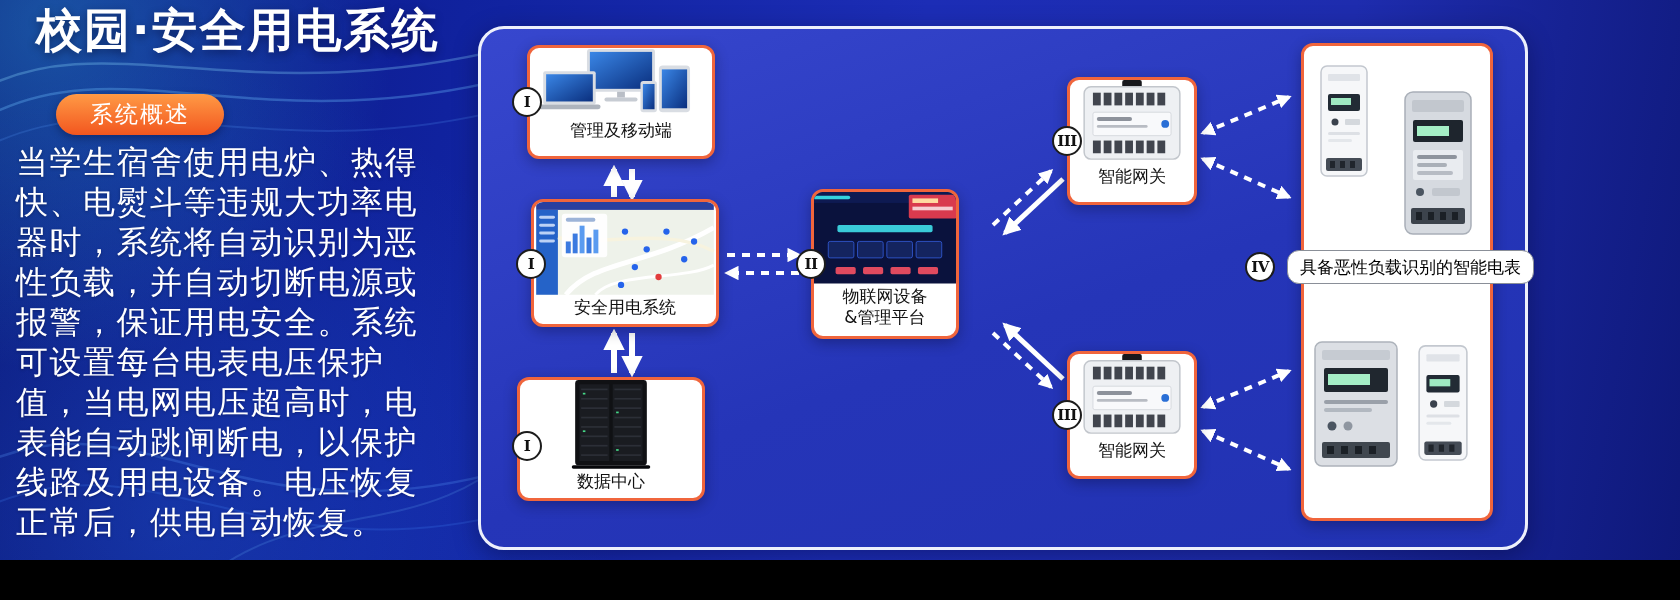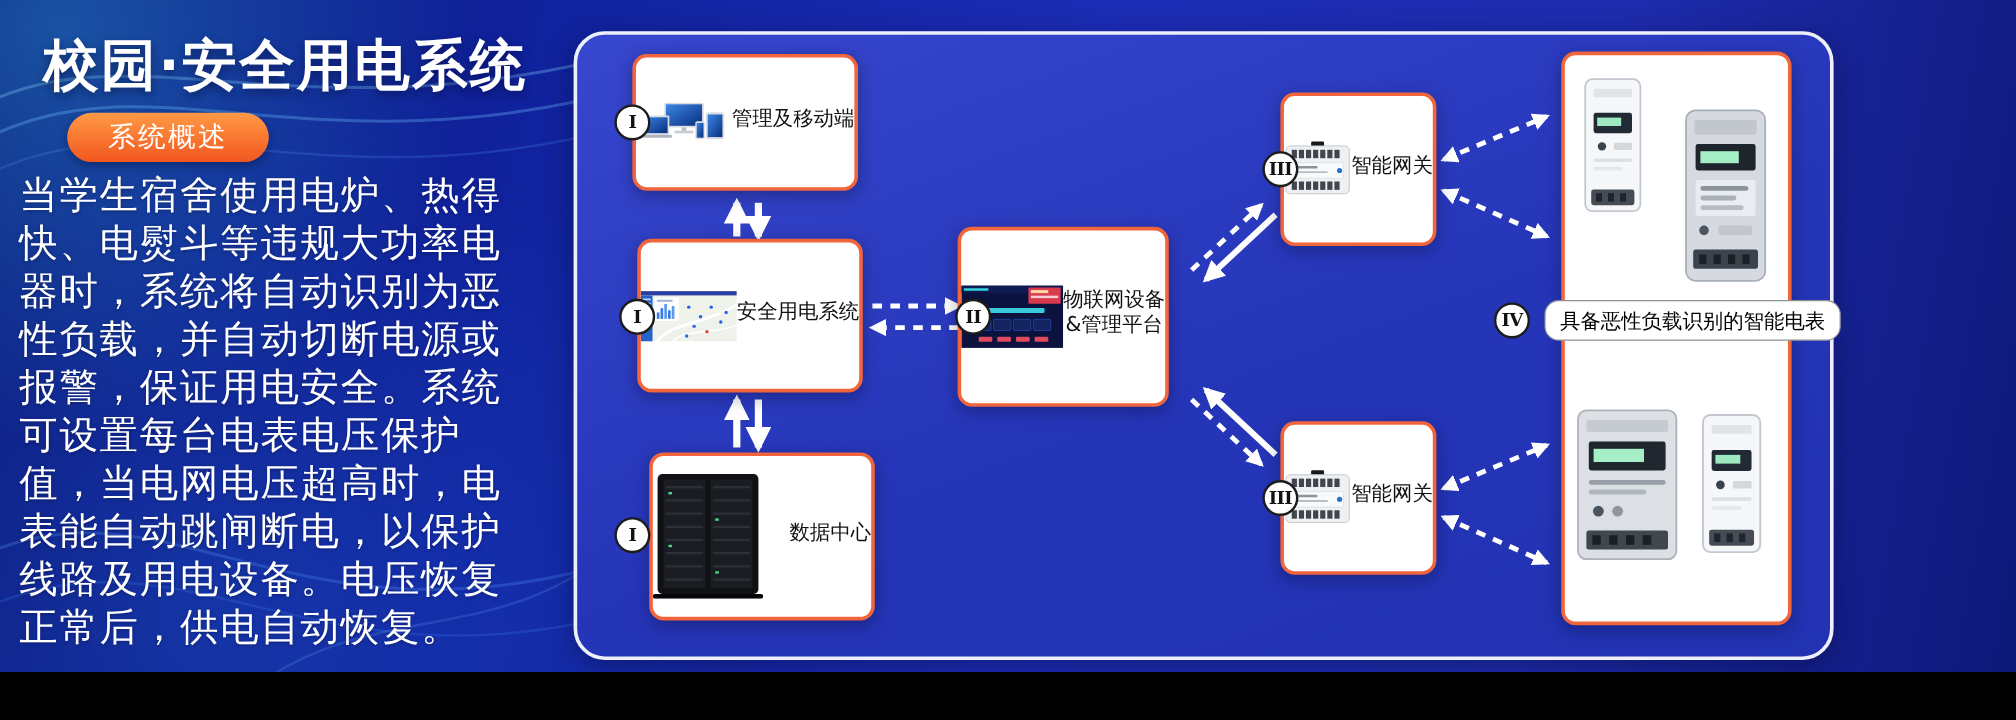--- a/index.html
+++ b/index.html
@@ -7,42 +7,42 @@
     font-family:"DejaVu Sans","Liberation Sans",sans-serif}
   .stage{position:relative;width:1680px;height:600px;
     background:
       radial-gradient(circle at 3% 4%, rgba(60,220,255,.30), transparent 20%),
       radial-gradient(circle at 10% 85%, rgba(50,140,255,.22), transparent 28%),
       linear-gradient(100deg,#0a1578 0%,#10229e 26%,#1c2db6 52%,#1e2cae 76%,#0e1878 100%)}
   .waves{position:absolute;left:0;top:0;width:540px;height:600px;pointer-events:none}
   .letterbox{position:absolute;left:0;bottom:0;width:1680px;height:40px;background:#000}
 
   
-  .page-title{position:absolute;left:36px;top:24px;color:#fff;font-size:46px;font-weight:bold;
+  .page-title{position:absolute;left:36px;top:0;color:#fff;font-size:46px;font-weight:bold;
     letter-spacing:2px;text-shadow:0 3px 8px rgba(0,0,30,.45);white-space:nowrap}
   .badge{position:absolute;left:56px;top:94px;padding:5px 34px;border-radius:21px;
     background:linear-gradient(180deg,#ff9a45,#f2561f);color:#fff;font-size:23px;font-weight:normal;
     letter-spacing:2px;box-shadow:0 3px 8px rgba(0,0,30,.35)}
   .desc{position:absolute;left:16px;top:142px;width:474px;color:#fff;font-size:32px;
     line-height:40px;letter-spacing:1.5px;white-space:pre-line;font-weight:500;
     text-shadow:0 1px 3px rgba(0,0,30,.35)}
 
   
   .panel{position:absolute;left:478px;top:26px;width:1050px;height:524px;border-radius:26px;
     border:3px solid #edf0fb;background:linear-gradient(160deg,#3747ce 0%,#2535b8 55%,#2132b2 100%);
     box-shadow:0 6px 24px rgba(0,0,30,.35)}
   .arrows{position:absolute;left:0;top:0;width:1050px;height:524px;z-index:1;pointer-events:none}
 
   .card{position:absolute;background:#fff;border:3px solid #f0653c;border-radius:12px;
-    display:flex;align-items:center;justify-content:space-between;
+    display:flex;flex-direction:column;align-items:center;justify-content:flex-start;
     z-index:2;box-shadow:0 4px 14px rgba(0,0,20,.3);overflow:hidden}
   .card-mgmt{left:46px;top:16px;width:188px;height:114px}
   .card-platform{left:50px;top:170px;width:188px;height:128px}
-  .card-datacenter{left:60px;top:348px;width:188px;height:140px}
-  .card-iot{left:317px;top:160px;width:176px;height:150px}
+  .card-datacenter{left:36px;top:348px;width:188px;height:124px}
+  .card-iot{left:330px;top:160px;width:148px;height:150px}
   .card-gwtop{left:586px;top:48px;width:130px;height:128px}
   .card-gwbottom{left:586px;top:322px;width:130px;height:128px}
   .card-meters{left:820px;top:14px;width:192px;height:478px;overflow:visible}
 
   .card-label{font-size:17px;color:#111;font-weight:500;line-height:1.25;text-align:center;
     padding:2px 0 6px;white-space:nowrap}
   .iot-label{padding-bottom:8px}
 
   .numeral{position:absolute;width:30px;height:30px;border-radius:50%;background:#fff;
     border:2px solid #1c1c1c;display:flex;align-items:center;justify-content:center;

